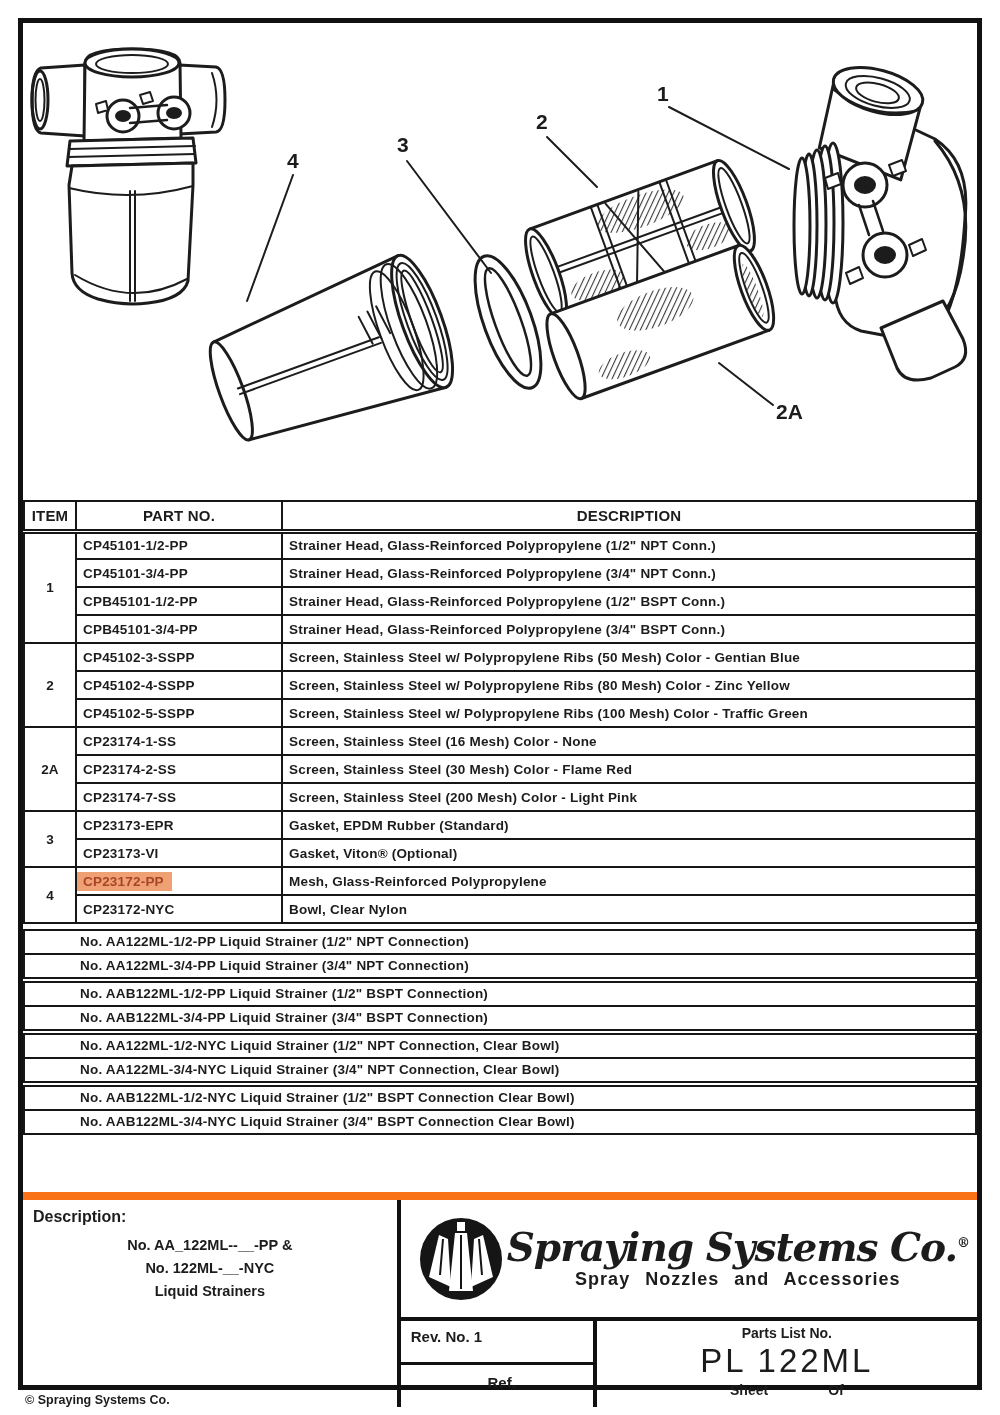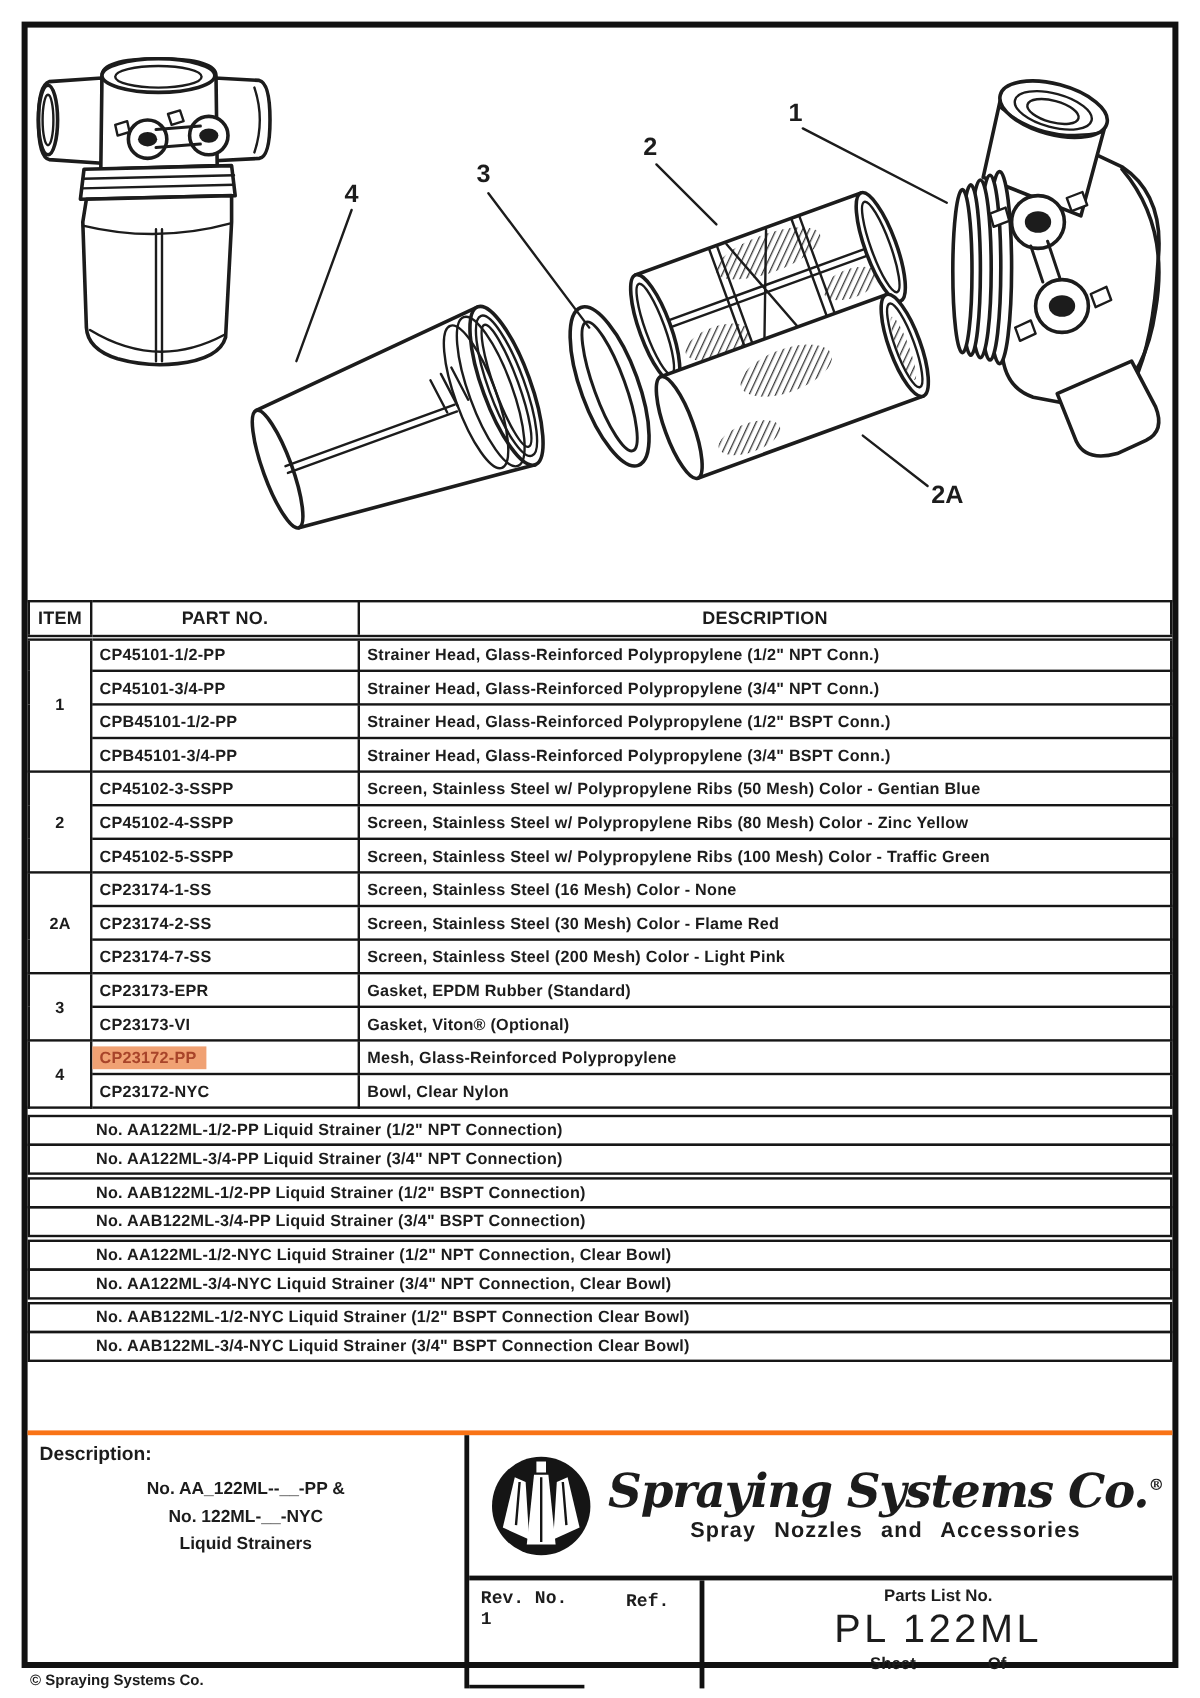--- a/index.html
+++ b/index.html
@@ -4,44 +4,44 @@
 <style>
   html,body{margin:0;padding:0;background:#fff;}
   body{width:1000px;height:1415px;position:relative;font-family:"Liberation Sans",sans-serif;color:#1c1c1c;}
   .page{position:absolute;left:18px;top:18px;width:964px;height:1372px;border:5px solid #111;box-sizing:border-box;background:#fff;}
   .drawing{position:absolute;left:0;top:0;}
   
   table.parts{position:absolute;left:0;top:477px;width:954px;border-collapse:collapse;table-layout:fixed;}
   table.parts th,table.parts td{border:2px solid #161616;font-size:13.5px;font-weight:700;letter-spacing:.2px;padding:0 6px;height:28px;box-sizing:border-box;white-space:nowrap;overflow:hidden;}
   table.parts th{height:30px;font-size:15px;border-bottom:5px double #161616;}
   th.col-item{width:52px;}
-  th.col-part{width:223px;}
+  th.col-part{width:206px;}
   td.item-cell{text-align:center;font-size:15px;}
   td.part-cell{padding-left:8px;}
   td.desc-cell{padding-left:10px;}
   .highlight{background:var(--hl-bg,#f0a173);color:var(--hl-fg,#a8442a);display:inline-block;margin-left:-8px;padding:2px 8px 2px 8px;}
   
   .asm-list{position:absolute;left:0;top:906px;width:954px;}
   .asm-row{height:26px;border:2px solid #161616;box-sizing:border-box;font-size:13.5px;font-weight:700;letter-spacing:.2px;padding-left:55px;line-height:22px;white-space:nowrap;margin-top:-2px;}
   .asm-row:first-child{margin-top:0;}
   .asm-row:nth-child(3),.asm-row:nth-child(5),.asm-row:nth-child(7){margin-top:2px;}
   
-  .title-block{position:absolute;left:0;top:1169px;width:954px;height:215px;border-top:4px solid #f97316;box-sizing:border-box;display:flex;}
+  .title-block{position:absolute;left:0;top:1169px;width:954px;height:215px;border-top:8px solid #f97316;box-sizing:border-box;display:flex;}
   .desc-cell-block{width:419px;border-right:4px solid #111;box-sizing:border-box;padding:8px 10px;}
   .desc-label{font-size:16px;font-weight:700;}
   .desc-lines{text-align:center;font-size:14.5px;font-weight:700;margin-top:8px;line-height:1.6;}
   .tb-right{flex:1;display:flex;flex-direction:column;}
   .logo-cell{height:121px;border-bottom:4px solid #111;box-sizing:border-box;display:flex;align-items:center;padding:4px 8px 4px 14px;}
-  .logo-text{margin-left:10px;flex:1;}
+  .logo-text{margin-left:0;flex:1;}
   .company{font-family:"DejaVu Serif",serif;font-style:italic;font-weight:700;font-size:39px;letter-spacing:-1px;line-height:1;white-space:nowrap;}
   .company sup{font-size:13px;font-style:normal;vertical-align:super;}
   .tagline{font-size:18px;font-weight:700;letter-spacing:1px;word-spacing:9px;text-align:center;margin-top:2px;}
   .address{font-size:16px;font-weight:700;word-spacing:5px;text-align:center;}
   .tb-bottom{flex:1;display:flex;}
-  .revref{width:196px;border-right:4px solid #111;box-sizing:border-box;display:flex;flex-direction:row;font-family:Liberation Mono, monospace;}
+  .revref{width:196px;border-right:4px solid #111;box-sizing:border-box;display:flex;flex-direction:column;}
   .rev-cell{flex:1;border-bottom:3px solid #111;font-size:15px;font-weight:700;padding:7px 0 0 10px;box-sizing:border-box;}
   .ref-cell{flex:1;font-size:15px;font-weight:700;padding:9px 0 0 10px;box-sizing:border-box;text-align:center;}
   .plno-cell{flex:1;text-align:center;padding-top:4px;}
   .pl-label{font-size:14px;font-weight:700;}
   .pl-number{font-size:33px;font-weight:400;letter-spacing:3px;margin-top:1px;}
   .sheet-line{font-size:14px;font-weight:700;margin-top:2px;display:flex;justify-content:center;gap:60px;}
   .copyright{position:absolute;left:25px;top:1393px;font-size:12.5px;font-weight:700;}
 </style>
 </head>
 <body>

